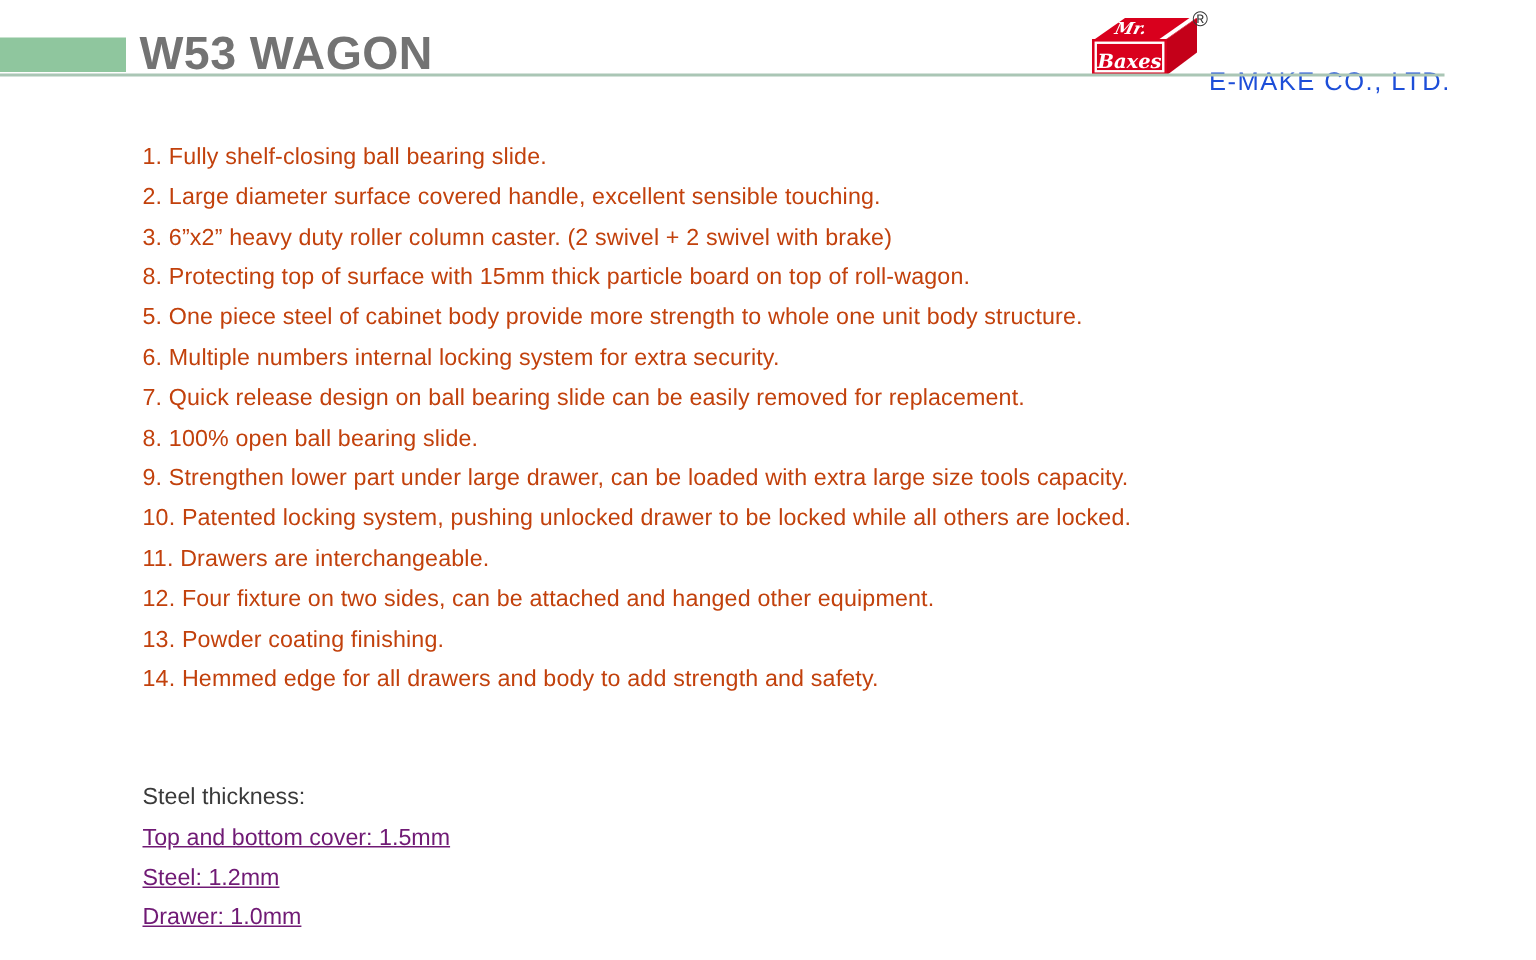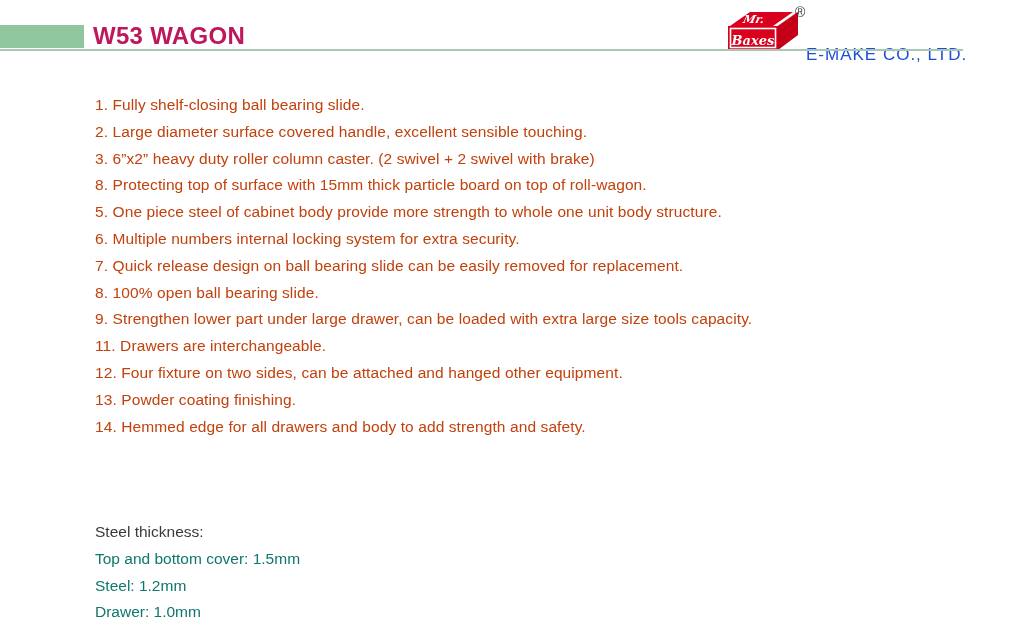--- a/index.html
+++ b/index.html
@@ -14,22 +14,22 @@
 
   
   .header { position: absolute; left: 0; top: 0; width: 1024px; height: 56px; }
   .green-bar {
     position: absolute; left: 0; top: 25px;
     width: 84px; height: 23px;
     background: #8fc69e;
   }
   .page-title {
     position: absolute; left: 93px; top: 24px;
-    font-size: 24px; font-weight: 700;
-    color: #be185d; letter-spacing: 0.3px;
+    font-size: 31px; font-weight: 700;
+    color: #737373; letter-spacing: 0.3px;
     line-height: 24px; white-space: nowrap;
   }
   .header-rule {
     position: absolute; left: 0; top: 49px;
     width: 963px; height: 2px;
     background: #aac6b5;
   }
 
   
   .logo-svg { position: absolute; left: 726px; top: 11px; width: 74px; height: 41px; }
@@ -56,21 +56,21 @@
 
   
   .steel-section { position: absolute; left: 95px; top: 519px; width: 500px; }
   .steel-heading {
     font-size: 15.5px; font-weight: 400;
     line-height: 26.8px; color: #3a3a3a;
   }
   .steel-list { list-style: none; }
   .steel-line {
     font-size: 15.5px; line-height: 26.8px;
-    color: #0f766e; white-space: nowrap;
+    color: #701a75; white-space: nowrap; text-decoration: underline;
   }
 </style>
 </head>
 <body>
 
 <div class="header">
   <div class="green-bar"></div>
   <h1 class="page-title">W53 WAGON</h1>
 
   <svg class="logo-svg" viewBox="0 0 74 41" xmlns="http://www.w3.org/2000/svg" aria-hidden="true">
@@ -109,20 +109,21 @@
     <li class="feature-item">5. One piece steel of cabinet body provide more strength to whole one unit body structure.</li>
 
     <li class="feature-item">6. Multiple numbers internal locking system for extra security.</li>
 
     <li class="feature-item">7. Quick release design on ball bearing slide can be easily removed for replacement.</li>
 
     <li class="feature-item">8. 100% open ball bearing slide.</li>
 
     <li class="feature-item">9. Strengthen lower part under large drawer, can be loaded with extra large size tools capacity.</li>
 
+    <li class="feature-item">10. Patented locking system, pushing unlocked drawer to be locked while all others are locked.</li>
 
     <li class="feature-item">11. Drawers are interchangeable.</li>
 
     <li class="feature-item">12. Four fixture on two sides, can be attached and hanged other equipment.</li>
 
     <li class="feature-item">13. Powder coating finishing.</li>
 
     <li class="feature-item">14. Hemmed edge for all drawers and body to add strength and safety.</li>
 
   </ul>

